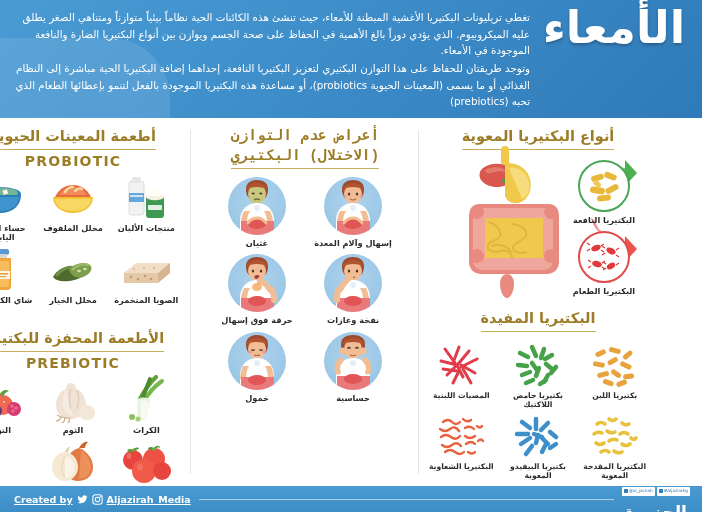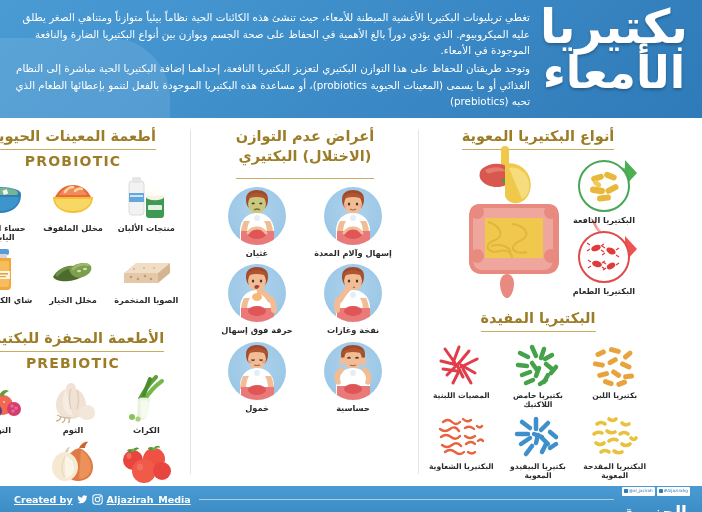--- a/index.html
+++ b/index.html
@@ -58,21 +58,21 @@
   }
   .sec-title .ar {
     display:inline-block; font-size:14.5px; font-weight:bold;
     color:#9c7c26; border-bottom:1.5px solid #c9ad5f; padding-bottom:2px;
     line-height:1.35;
   }
   .sec-title .en {
     display:block; font-size:14px; font-weight:bold; color:#9c7c26;
     letter-spacing:1.2px; margin-top:3px;
   }
-  .sec-title.two-line .ar-u { border-bottom:1.5px solid #c9ad5f; display:inline-block; padding-bottom:11px;}
+  .sec-title.two-line .ar-u { border-bottom:1.5px solid #c9ad5f; display:inline-block; padding-bottom:1px;font-family:Liberation Mono, monospace;}
 
   
   .food-grid {
     display:flex; flex-wrap:wrap; direction:rtl;
     padding:0 8px; margin-top:6px;
   }
   .food-cell {
     width:33.33%; text-align:center; margin-bottom:4px;
   }
   .food-art { height:46px; display:flex; align-items:flex-end; justify-content:center; }
@@ -136,21 +136,20 @@
 <body>
 
 <div class="page">
 
   <div class="header">
     <div class="header-body">
       <p>تغطي تريليونات البكتيريا الأغشية المبطنة للأمعاء، حيث تنشئ هذه الكائنات الحية نظاماً بيئياً متوازناً ومتناهي الصغر يطلق عليه الميكروبيوم. الذي يؤدي دوراً بالغ الأهمية في الحفاظ على صحة الجسم ويوازن بين أنواع البكتيريا الضارة والنافعة الموجودة في الأمعاء.</p>
       <p>وتوجد طريقتان للحفاظ على هذا التوازن البكتيري لتعزيز البكتيريا النافعة، إحداهما إضافة البكتيريا الحية مباشرة إلى النظام الغذائي أو ما يسمى (المعينات الحيوية probiotics)، أو مساعدة هذه البكتيريا الموجودة بالفعل لتنمو بإعطائها الطعام الذي تحبه (prebiotics)</p>
     </div>
     <div class="header-title">
-      <span class="t1">بكتيريا</span>
       <span class="t2">الأمعاء</span>
     </div>
   </div>
 
   <div class="main">
     <div class="divider div1"></div>
     <div class="divider div2"></div>
 
     <div class="col col-left">
 

